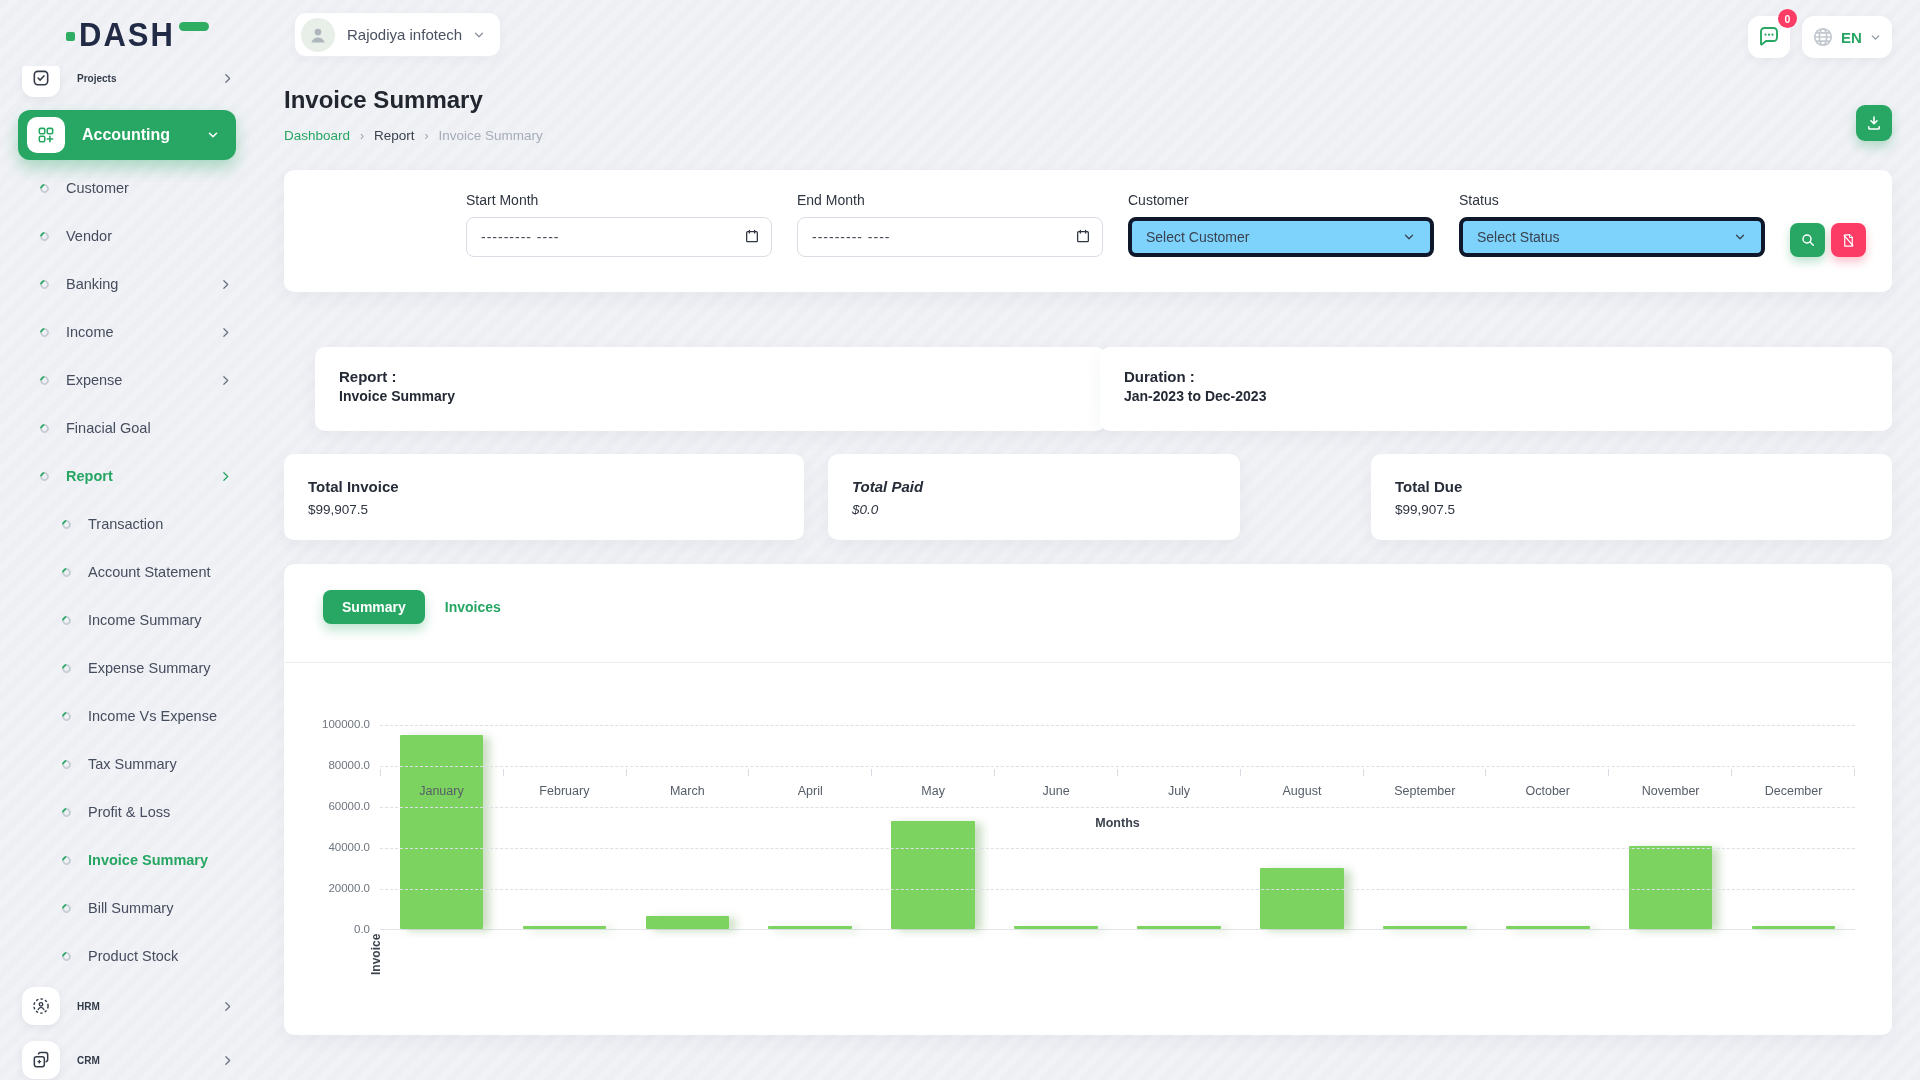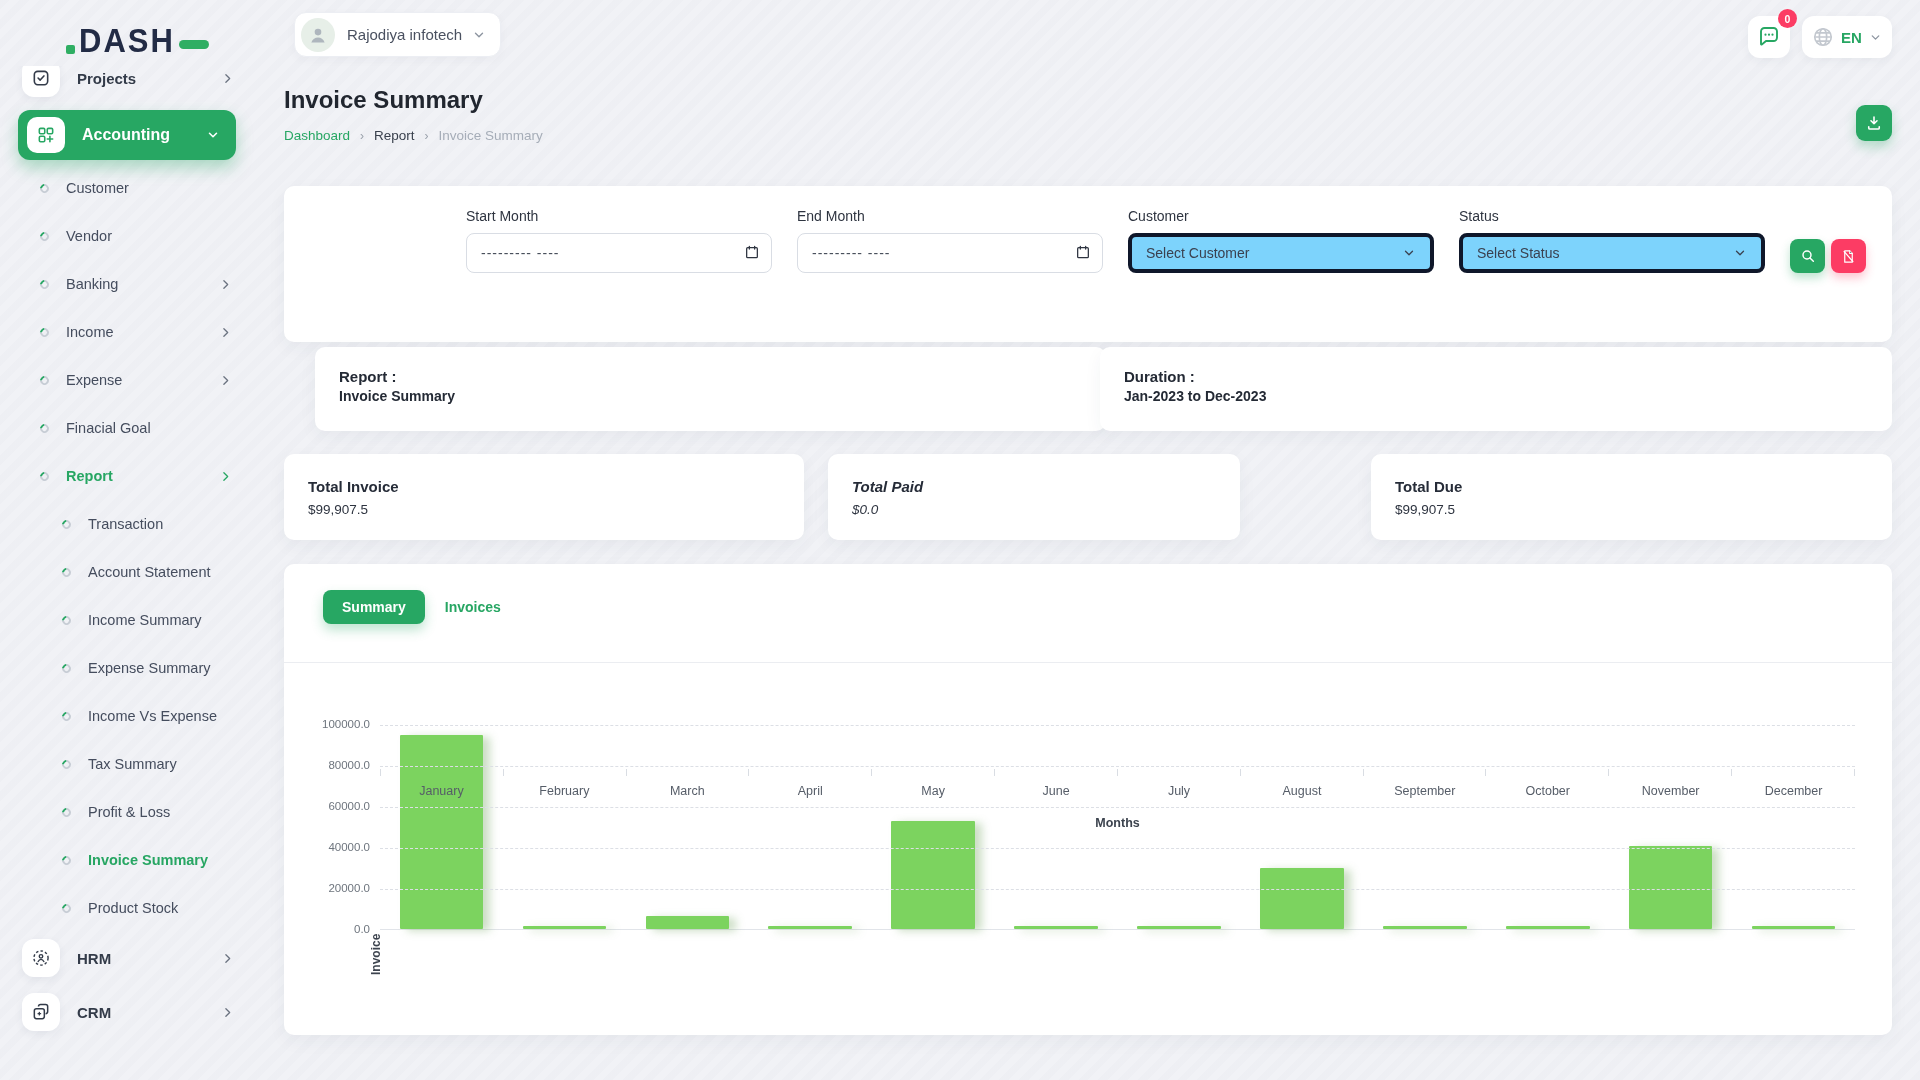--- a/index.html
+++ b/index.html
@@ -7,21 +7,21 @@
   body {
     font-family:"Liberation Sans", sans-serif;
     background:#f1f2f6;
     background-image:repeating-linear-gradient(135deg, rgba(90,100,130,.02) 0 7px, transparent 7px 14px);
     color:#262c38;
   }
   .card { background:#fff; border-radius:10px; box-shadow:0 6px 18px rgba(40,50,80,.05); position:absolute; }
 
   
   .topbar { position:absolute; top:0; left:0; right:0; height:66px; z-index:5; }
-  .logo { position:absolute; left:66px; top:24px; display:flex; align-items:center; }
+  .logo { position:absolute; left:66px; top:18px; display:flex; }
   .logo-text { font-size:31px; font-weight:900; letter-spacing:2px; color:#222b45; transform:scaleY(1.05); }
   .logo-dash { width:30px; height:9px; background:#2fae63; border-radius:5px; margin-left:4px; margin-top:4px; }
   .logo-dot { width:9px; height:9px; background:#2fae63; border-radius:2px; margin-right:4px; margin-top:14px; }
 
   .user-pill { position:absolute; left:294px; top:12px; height:45px; background:#fff; border:1px solid #eceef3;
     border-radius:12px; display:flex; align-items:center; padding:0 14px 0 6px; cursor:pointer; box-shadow:0 3px 10px rgba(40,50,80,.04); }
   .avatar { width:34px; height:34px; border-radius:50%; background:#e7efe8; display:flex; align-items:center; justify-content:center; }
   .user-name { margin:0 10px 0 12px; font-size:15px; color:#4a5160; }
 
   .icon-btn { position:absolute; top:16px; width:42px; height:42px; background:#fff; border-radius:12px;
@@ -32,21 +32,21 @@
   .lang-pill { position:absolute; left:1802px; top:16px; width:90px; height:42px; background:#fff; border-radius:12px;
     box-shadow:0 3px 10px rgba(40,50,80,.05); display:flex; align-items:center; justify-content:center; gap:7px; cursor:pointer; }
   .lang-label { color:#27a663; font-size:15px; font-weight:600; }
 
   
   .sidebar { position:absolute; left:0; top:66px; bottom:0; width:262px; overflow:hidden; }
   .sidebar-inner { margin-top:-10px; }
   .side-row { display:flex; align-items:center; height:44px; padding-left:22px; position:relative; cursor:pointer; }
   .icon-box { width:38px; height:38px; background:#fff; border-radius:12px; box-shadow:0 3px 9px rgba(40,50,80,.07);
     display:flex; align-items:center; justify-content:center; flex:0 0 38px; }
-  .side-label { margin-left:17px; font-size:15px; font-weight:600; color:#333b49; }
+  .side-label { margin-left:17px; font-size:10px; font-weight:600; color:#333b49; }
   .side-chev { position:absolute; right:28px; color:#6b7380; }
 
   .acc-pill { margin:10px 0 4px 18px; width:218px; height:50px; background:#27a763; border-radius:12px;
     display:flex; align-items:center; padding-left:9px; box-shadow:0 8px 16px rgba(39,167,99,.35); cursor:pointer; position:relative; }
   .acc-pill .icon-box { width:36px; height:36px; border-radius:10px; box-shadow:none; }
   .acc-pill .side-label { color:#fff; font-size:16px; }
   .acc-pill .side-chev { color:#fff; right:16px; }
 
   .sub-row { display:flex; align-items:center; height:48px; padding-left:40px; position:relative; cursor:pointer; }
   .sub-row.lvl2 { padding-left:62px; }
@@ -62,21 +62,21 @@
   .page-title { position:absolute; top:20px; left:0; font-size:24px; font-weight:700; color:#21262f; }
   .breadcrumb { position:absolute; top:62px; left:0; display:flex; align-items:center; gap:10px; font-size:13.5px; }
   .crumb-link { color:#27a663; cursor:pointer; }
   .crumb-mid { color:#39404d; cursor:pointer; }
   .crumb-current { color:#a6adb8; }
   .crumb-sep { color:#9aa1ab; font-size:12px; }
   .download-btn { position:absolute; top:39px; right:0; width:36px; height:36px; background:#27a763; border-radius:9px;
     display:flex; align-items:center; justify-content:center; cursor:pointer; box-shadow:0 6px 12px rgba(39,167,99,.3); }
 
   
-  .filter-card { top:120px; left:0; width:1608px; height:156px; }
+  .filter-card { top:104px; left:0; width:1608px; height:122px; }
   .filter-row { position:absolute; top:22px; right:26px; display:flex; gap:25px; align-items:flex-start; }
   .field { width:306px; }
   .field-label { font-size:14px; color:#2e3440; margin-bottom:9px; }
   .input-wrap { position:relative; }
   .text-input { width:100%; height:40px; border:1px solid #d9dde4; border-radius:8px; padding:0 36px 0 14px;
     font-size:14px; color:#333a45; font-family:"Liberation Sans", sans-serif; background:#fff; }
   .text-input::placeholder { color:#49505c; letter-spacing:1px; }
   .input-icon { position:absolute; right:12px; top:11px; pointer-events:none; }
   .select { width:100%; height:40px; border:4px solid #0f172a; border-radius:8px; padding:0 14px; display:flex;
     align-items:center; justify-content:space-between; font-size:14px; color:#3a4150; cursor:pointer; background:#7dd3fc; }
@@ -276,20 +276,24 @@
         <div class="sub-row lvl2">
           <span class="bullet"></span>
           <span class="sub-label">Profit &amp; Loss</span>
         </div>
         <div class="sub-row lvl2 active">
           <span class="bullet"></span>
           <span class="sub-label">Invoice Summary</span>
         </div>
         <div class="sub-row lvl2">
           <span class="bullet"></span>
+          <span class="sub-label">Bill Summary</span>
+        </div>
+        <div class="sub-row lvl2">
+          <span class="bullet"></span>
           <span class="sub-label">Product Stock</span>
         </div>
       </div>
     <div id="bottom-menu">
         <div class="side-row" style="margin-top: 4px;">
           <span class="icon-box">
             <svg width="20" height="20" viewBox="0 0 24 24">
               <circle cx="12" cy="12" r="8.5" fill="none" stroke="#333b49" stroke-width="1.7" stroke-dasharray="3 2.6"></circle>
               <circle cx="12" cy="10" r="2.1" fill="none" stroke="#333b49" stroke-width="1.7"></circle>
               <path d="M8.6 16.2c.8-1.7 2-2.6 3.4-2.6s2.6.9 3.4 2.6" fill="none" stroke="#333b49" stroke-width="1.7" stroke-linecap="round"></path>

